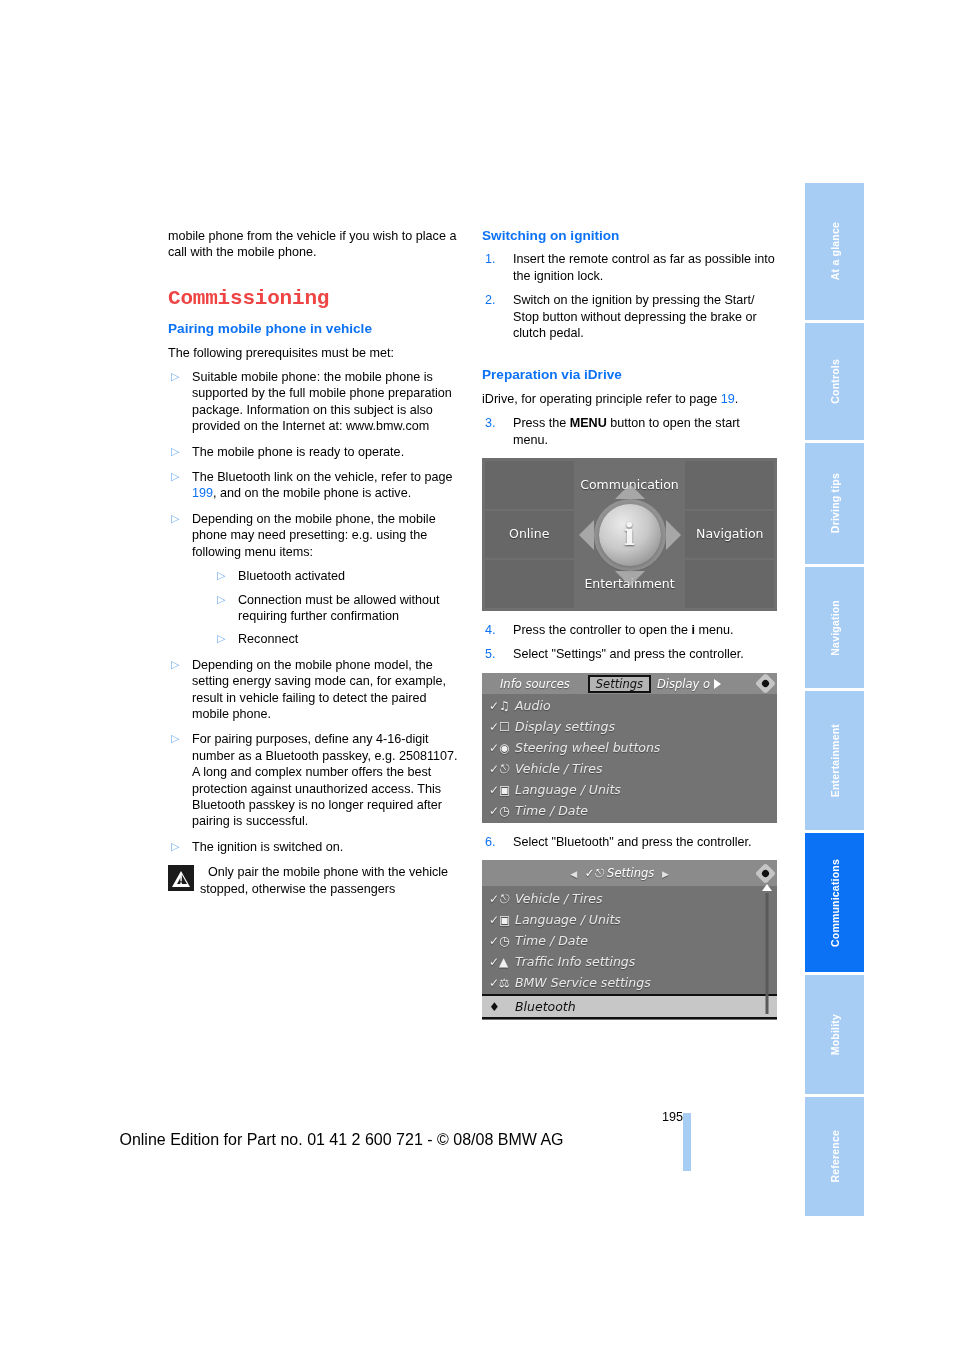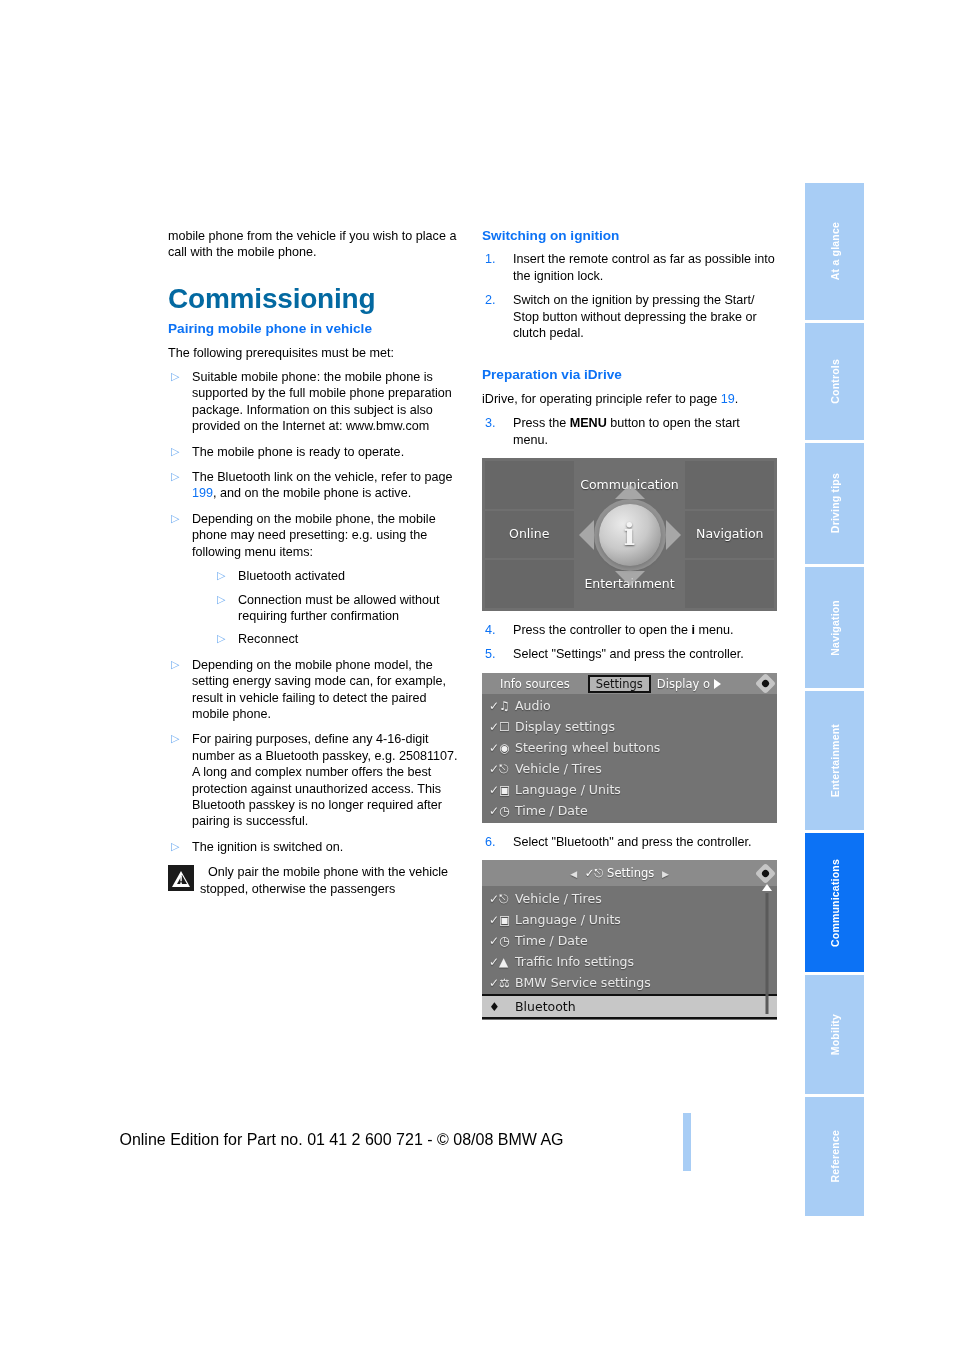--- a/index.html
+++ b/index.html
@@ -28,25 +28,26 @@
     top: 228px;
     width: 295px;
     font-size: 12.6px;
     line-height: 16.4px;
   }
   .col-left  { left: 168px; }
   .col-right { left: 482px; }
 
   
   h1.section-title {
-    color: #0369a1;
-    font-size: 28px;
+    color: #ef4444;
+    font-size: 21px;
     font-weight: bold;
     margin: 30px 0 14px 0;
     letter-spacing: -0.2px;
+    font-family: Liberation Mono, monospace;
   }
   h2.sub-title {
     color: #0c72f5;
     font-size: 13.6px;
     font-weight: bold;
     margin: 0 0 7px 0;
   }
   h2.sub-title.spaced { margin-top: 26px; }
 
   p.body {
@@ -254,20 +255,21 @@
     top: 50%; right: 3px; transform: translateY(-50%);
     border-top: 15px solid transparent;
     border-bottom: 15px solid transparent;
     border-left: 15px solid #bdbdbd;
   }
 
   
   .menu {
     background: #737373;
     position: relative;
+    font-style: italic;
   }
   .menu-tabs {
     display: flex;
     align-items: stretch;
     background: #8b8b8b;
     height: 21px;
     padding: 2px 2px 1px 2px;
     box-sizing: border-box;
     gap: 2px;
   }
@@ -697,16 +699,17 @@
         <span>Communications</span>
       </div>
     <div class="sidetab" style="height:122px">
         <span>Mobility</span>
       </div>
     <div class="sidetab" style="height:122px">
         <span>Reference</span>
       </div>
   </div>
 
+  <div class="page-number">195</div>
   <div class="footer-line">Online Edition for Part no. 01 41 2 600 721 - © 08/08 BMW AG</div>
   <div class="footer-bar"></div>
 
 </div>
 
 </body></html>

